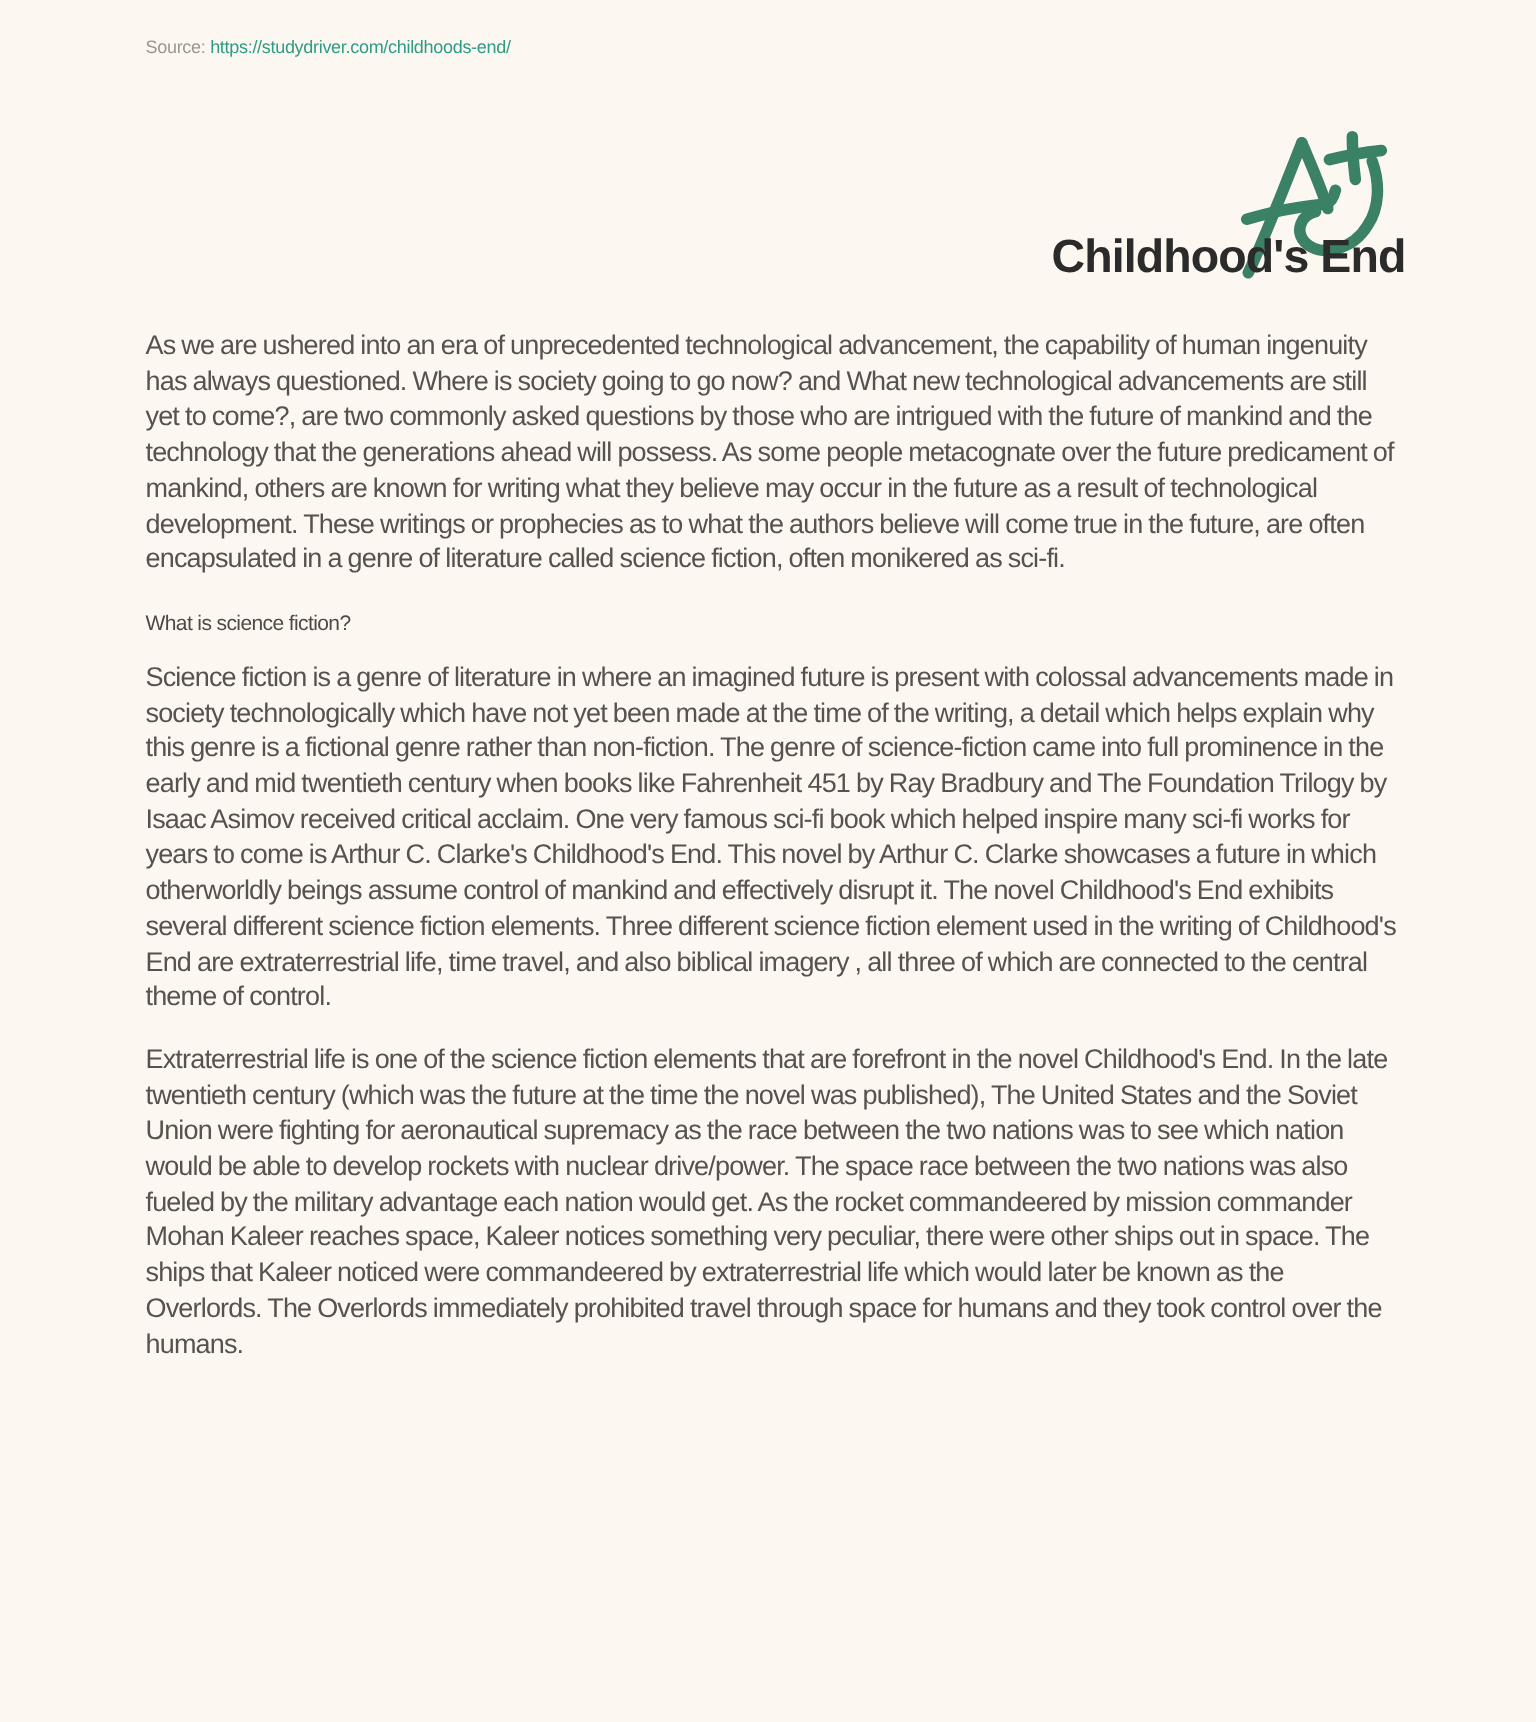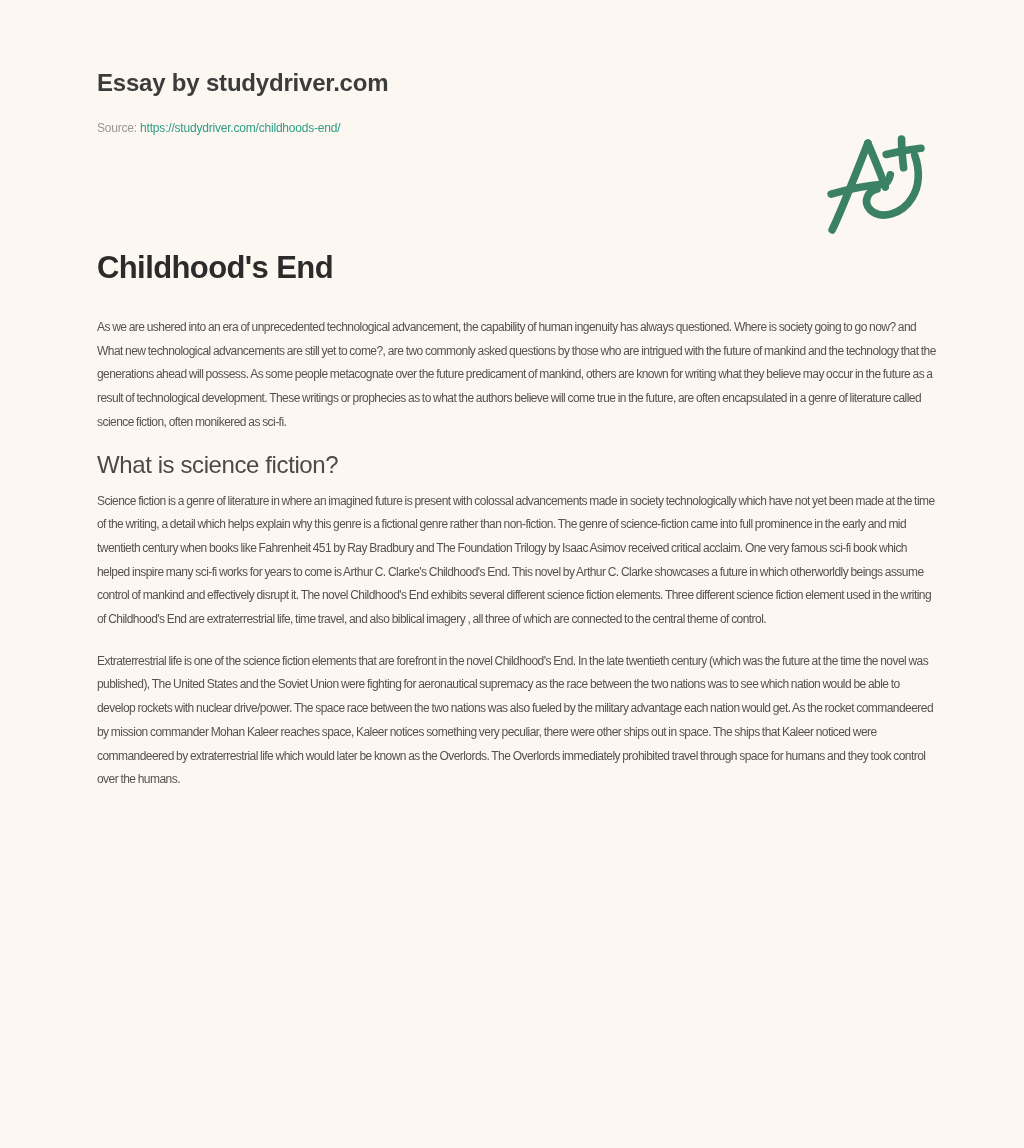--- a/index.html
+++ b/index.html
@@ -46,33 +46,34 @@
     width: 102px;
     height: 102px;
   }
   .essay-title {
     margin: 112px 0 30px 0;
     font-size: 31px;
     line-height: 36px;
     font-weight: bold;
     letter-spacing: -0.6px;
     color: #2B2B2B;
+    text-align: right;
   }
   .para {
     margin: 0 0 18px 0;
-    font-size: 12px;
+    font-size: 18px;
     line-height: 23.7px;
     letter-spacing: -0.55px;
     word-spacing: -0.5px;
     color: #57524D;
     font-weight: normal;
   }
   .section-heading {
     margin: 0 0 13px 0;
-    font-size: 24px;
+    font-size: 14px;
     line-height: 24px;
     letter-spacing: -0.4px;
     color: #4E4944;
     font-weight: normal;
   }
 </style>
 </head>
 <body>
 
 <div class="page">
@@ -82,21 +83,20 @@
       <path d="M 44 10 C 36 30 20 72 9 95"></path>
       <path d="M 44 10 C 50 24 57 41 61 53"></path>
       <path d="M 8 60 C 28 54 48 51 60 50 C 63 49 65 45 66 41"></path>
       <path d="M 77 6 C 77 15 78 26 79 34"></path>
       <path d="M 62 21 C 74 18 86 16 96 15"></path>
       <path d="M 90 22 C 95 36 95 52 87 64 C 78 79 57 86 46 75 C 39 67 44 57 53 55"></path>
     </svg>
   </div>
 
   <div class="content">
-    <h1 class="site-title">Essay by studydriver.com</h1>
 
     <div class="source-line">
       <span class="source-label">Source:</span>
       <a class="source-link" href="#">https://studydriver.com/childhoods-end/</a>
     </div>
 
     <h2 class="essay-title">Childhood's End</h2>
 
     <p class="para">As we are ushered into an era of unprecedented technological advancement, the capability of human ingenuity has always questioned. Where is society going to go now? and What new technological advancements are still yet to come?, are two commonly asked questions by those who are intrigued with the future of mankind and the technology that the generations ahead will possess. As some people metacognate over the future predicament of mankind, others are known for writing what they believe may occur in the future as a result of technological development. These writings or prophecies as to what the authors believe will come true in the future, are often encapsulated in a genre of literature called science fiction, often monikered as sci-fi.</p>
 

